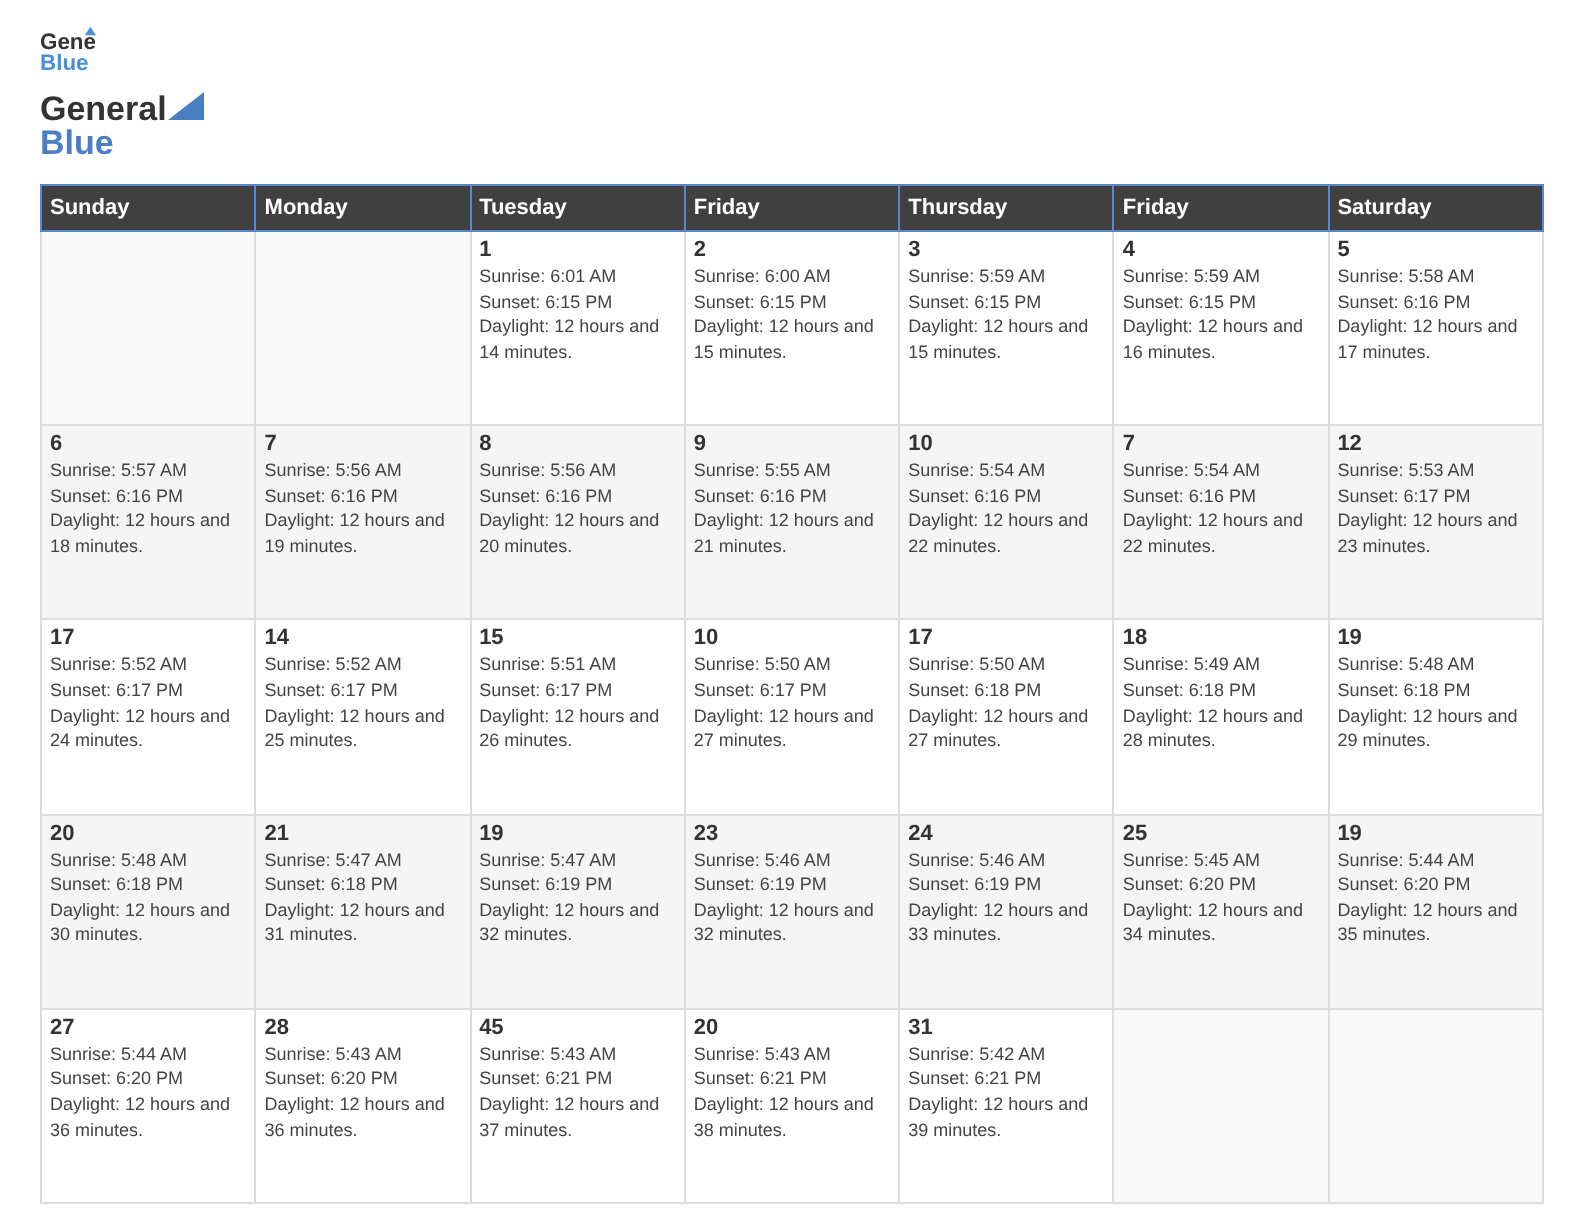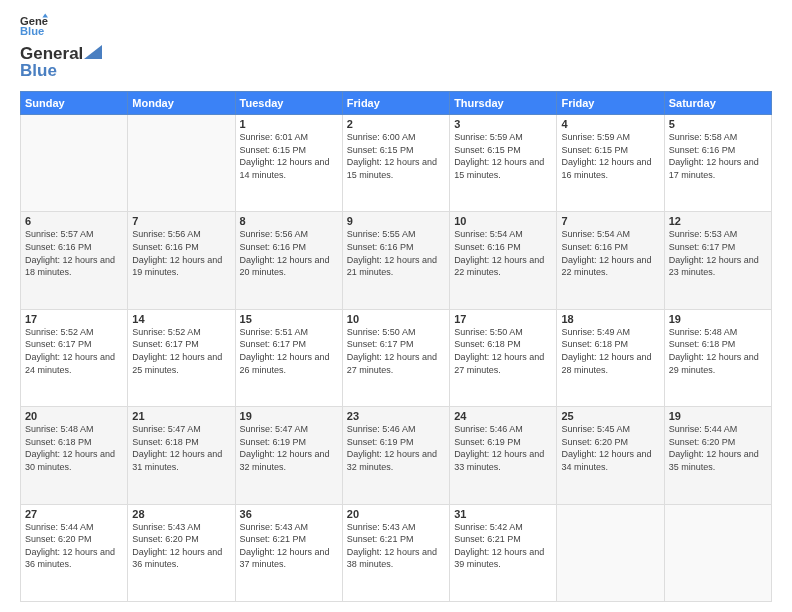--- a/index.html
+++ b/index.html
@@ -47,21 +47,21 @@
       color: #555;
     }
     .calendar {
       flex: 1;
       border: 1px solid #ccc;
       border-collapse: collapse;
       width: 100%;
       table-layout: fixed;
     }
     .calendar th {
-      background-color: #3b82f6;
+      background-color: #404040;
       color: #fff;
       font-size: 11px;
       font-weight: bold;
       padding: 5px 4px;
       text-align: left;
       border: 1px solid #5588cc;
     }
     .calendar td {
       border: 1px solid #ddd;
       vertical-align: top;
@@ -246,21 +246,21 @@
         <tr>
           <td>
             <span class="day-num">27</span>
             <div class="day-info">Sunrise: 5:44 AM<br>Sunset: 6:20 PM<br>Daylight: 12 hours and 36 minutes.</div>
           </td>
           <td>
             <span class="day-num">28</span>
             <div class="day-info">Sunrise: 5:43 AM<br>Sunset: 6:20 PM<br>Daylight: 12 hours and 36 minutes.</div>
           </td>
           <td>
-            <span class="day-num">36</span>
+            <span class="day-num">45</span>
             <div class="day-info">Sunrise: 5:43 AM<br>Sunset: 6:21 PM<br>Daylight: 12 hours and 37 minutes.</div>
           </td>
           <td>
             <span class="day-num">20</span>
             <div class="day-info">Sunrise: 5:43 AM<br>Sunset: 6:21 PM<br>Daylight: 12 hours and 38 minutes.</div>
           </td>
           <td>
             <span class="day-num">31</span>
             <div class="day-info">Sunrise: 5:42 AM<br>Sunset: 6:21 PM<br>Daylight: 12 hours and 39 minutes.</div>
           </td>

